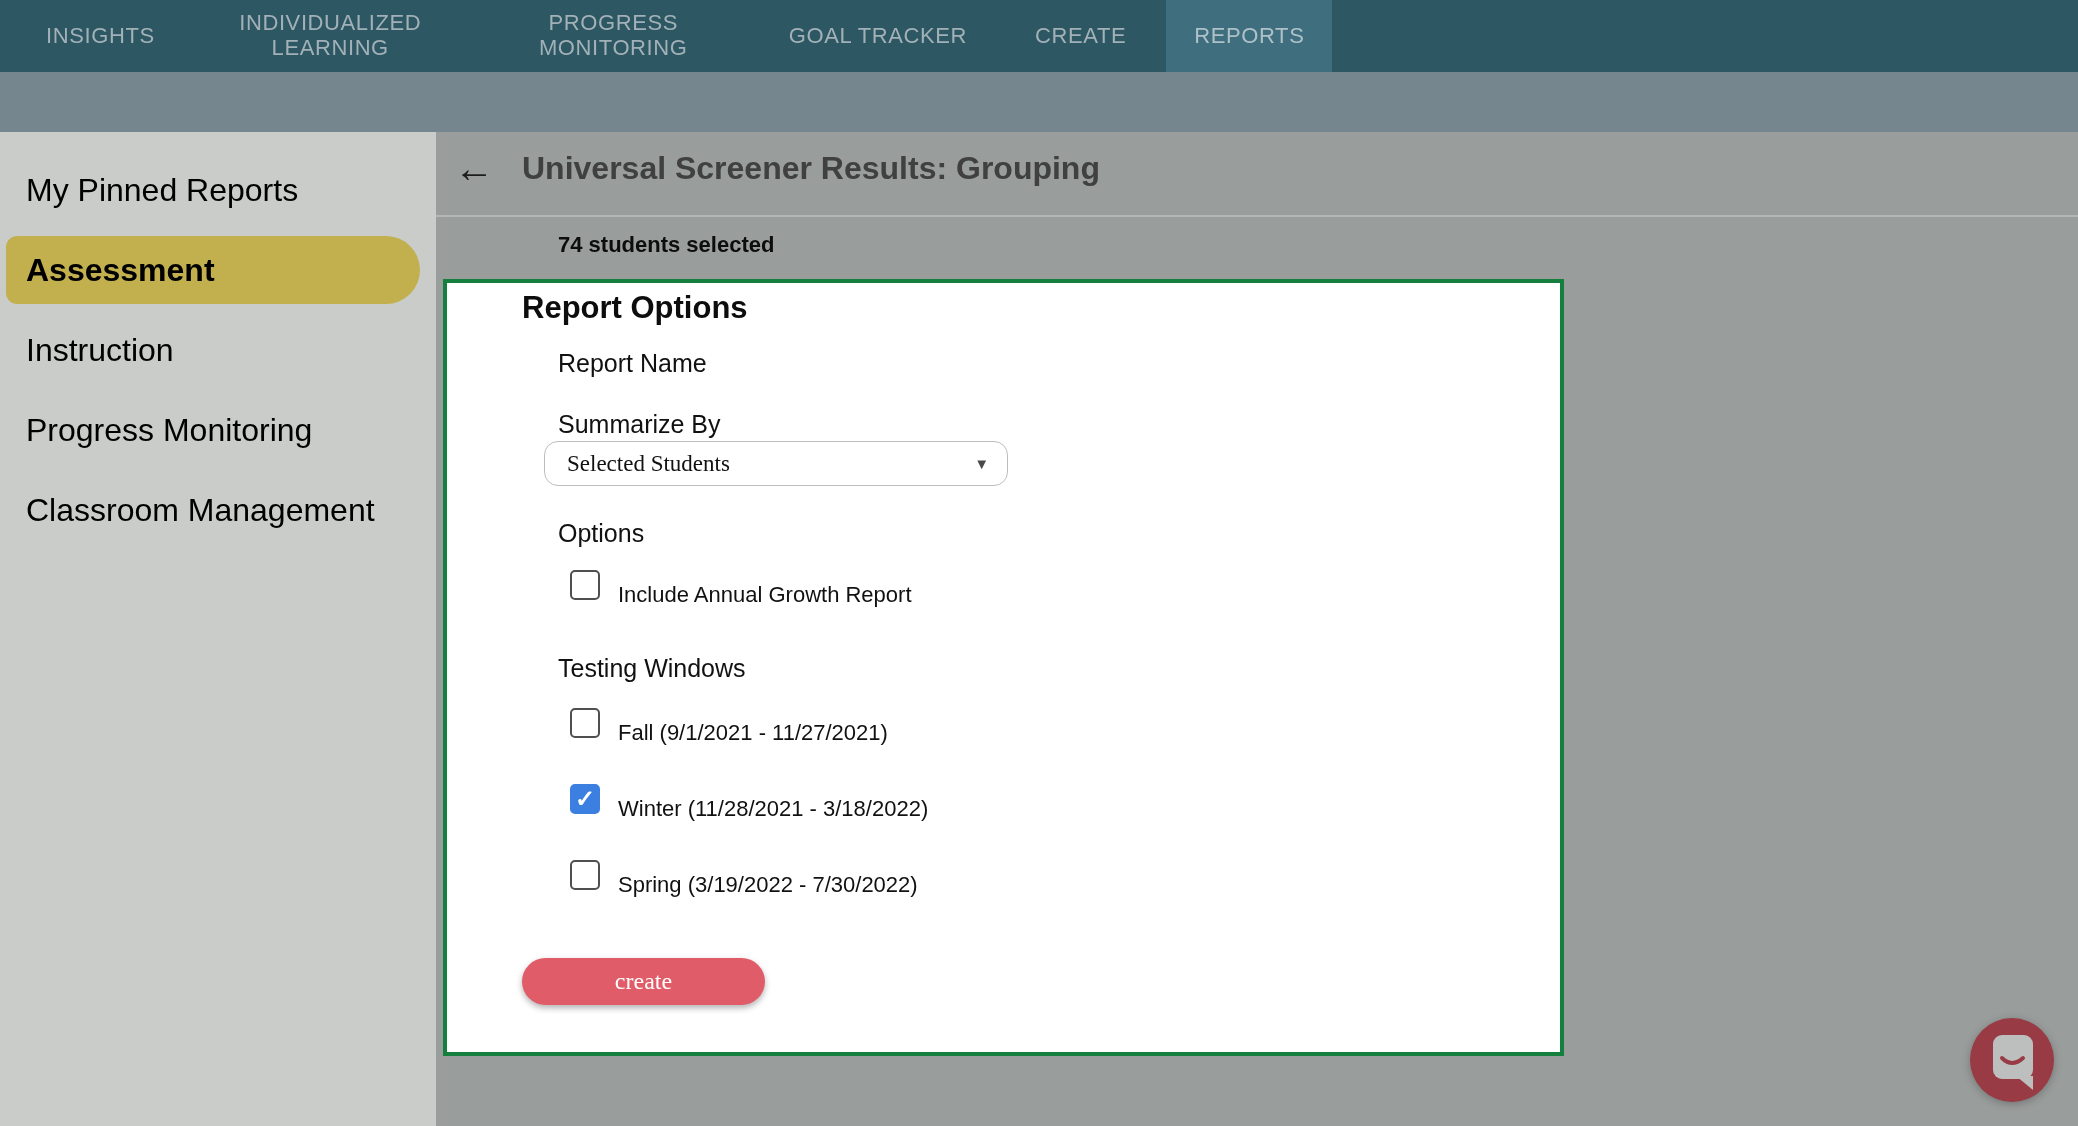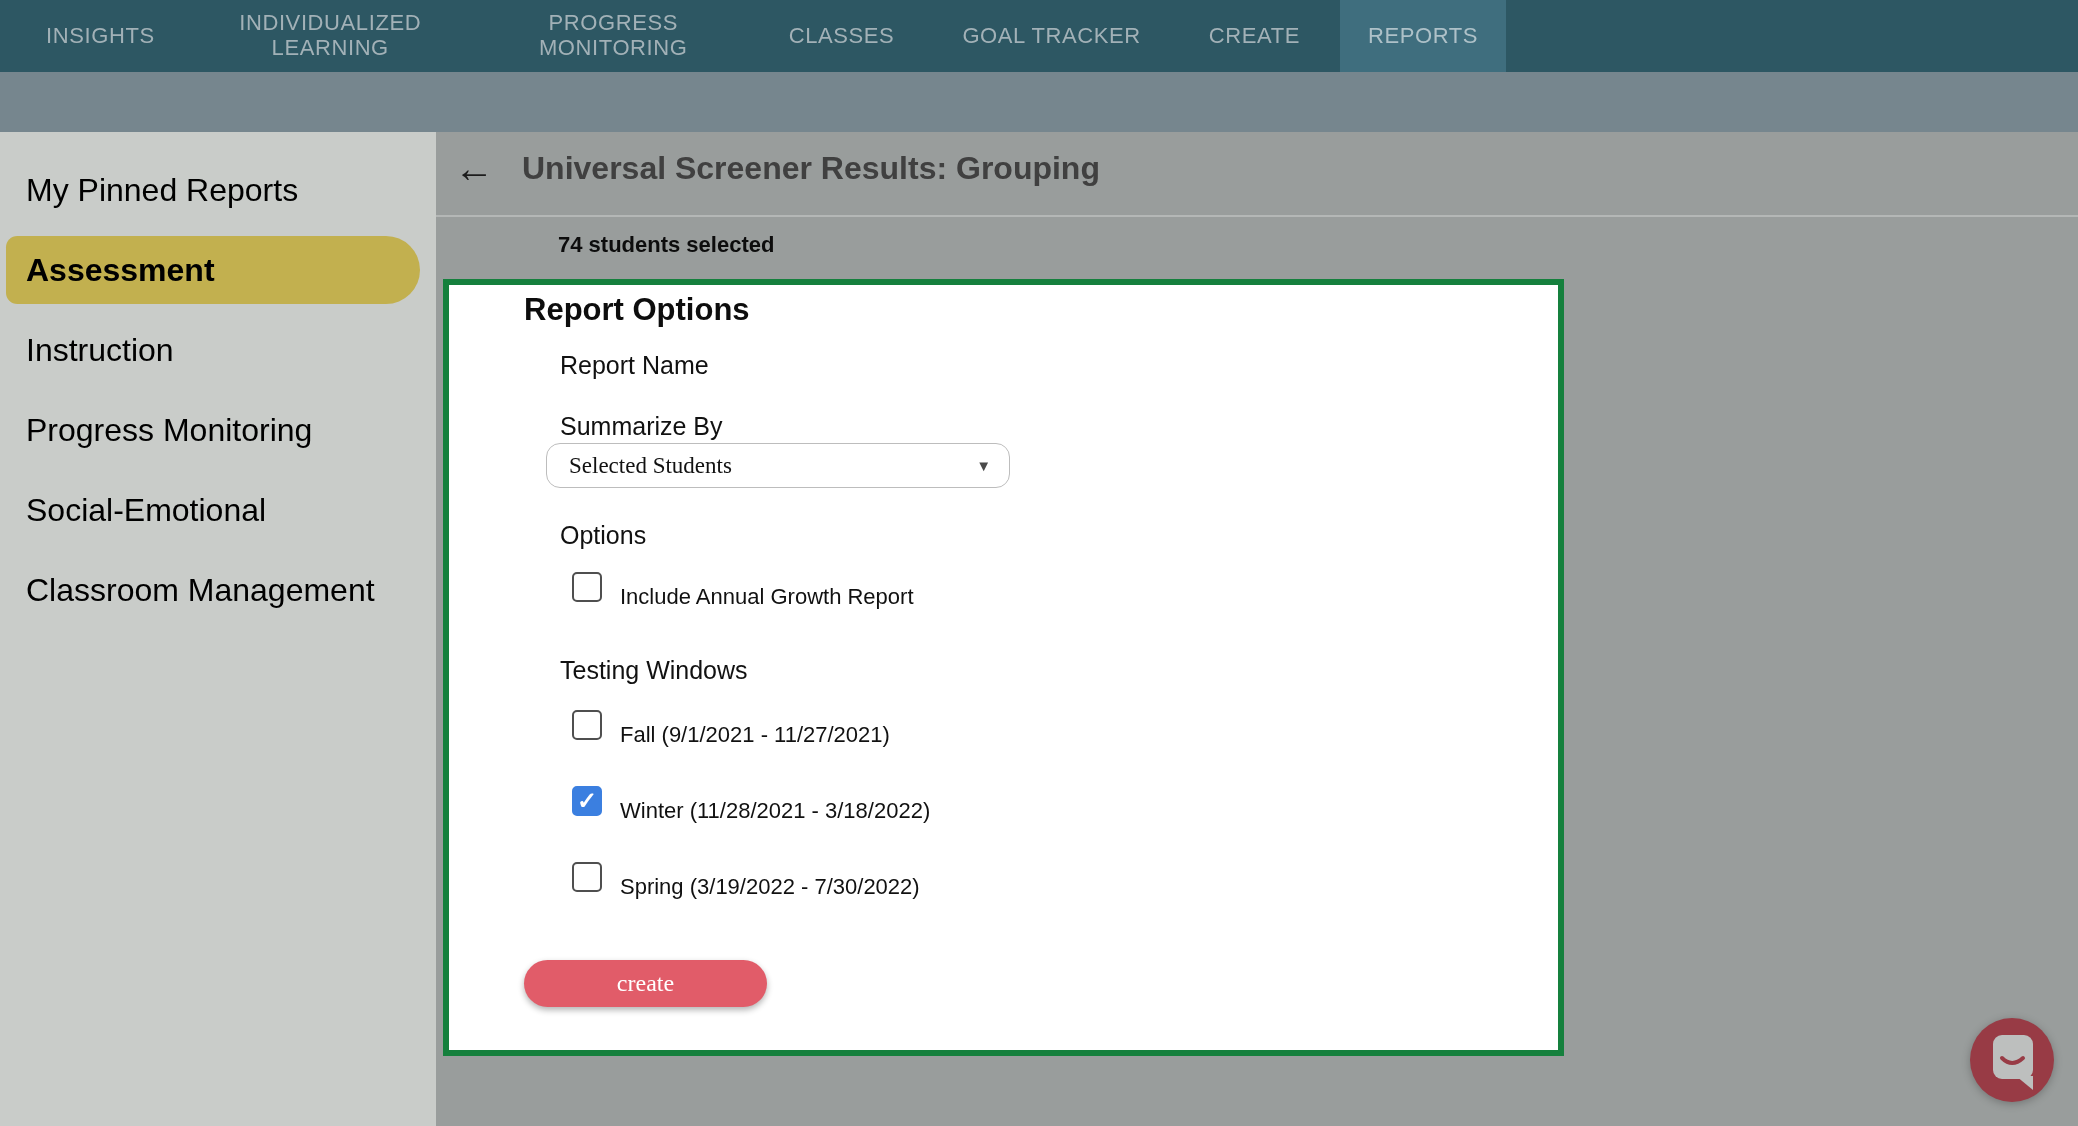--- a/index.html
+++ b/index.html
@@ -34,21 +34,21 @@
   
   .main-area { position:absolute; top:132px; left:436px; right:0; bottom:0; }
   .back-btn { position:absolute; top:146px; left:452px; width:44px; height:44px; border:none; background:transparent;
               font-size:40px; font-weight:600; color:#1C1C1C; cursor:pointer; line-height:44px; text-align:center; }
   .page-title { position:absolute; top:148px; left:522px; font-size:32px; font-weight:bold; color:#404040; line-height:40px; }
   .header-divider { position:absolute; top:215px; left:436px; right:0; height:2px; background:#B4B7B6; }
   .students-selected { position:absolute; top:232px; left:558px; font-size:22px; font-weight:bold; color:#0D0D0D; }
 
   
   .panel { position:absolute; top:279px; left:443px; width:1121px; height:777px; background:#FFFFFF;
-           border:6px solid #15803d; }
+           border:4px solid #15803d; }
   .panel-heading { margin:7px 0 0 75px; font-size:31px; font-weight:bold; color:#0D0D0D; }
   .field-label { display:block; margin-left:111px; font-size:25px; color:#111111; line-height:29px; }
   .lbl-report-name { margin-top:23px; }
   .lbl-summarize  { margin-top:32px; }
   .lbl-options    { margin-top:33px; }
   .lbl-testing    { margin-top:46px; }
   .text-input { display:block; margin:4px 0 0 97px; width:926px; height:50px; border:1px solid #C8C8C8;
                 border-radius:5px; background:#FFFFFF; font-family:"Liberation Sans", sans-serif;
                 font-size:21px; color:#1A1A1A; padding:0 20px; }
   .select-box { margin:2px 0 0 97px; width:464px; height:45px; border:1px solid #BDBDBD; border-radius:14px;
@@ -84,23 +84,20 @@
     <div class="nav-item">
         <span>INSIGHTS</span>
       </div>
     <div class="nav-item">
         <span>INDIVIDUALIZED LEARNING</span>
       </div>
     <div class="nav-item">
         <span>PROGRESS MONITORING</span>
       </div>
     <div class="nav-item">
-        <span>CLASSES</span>
-      </div>
-    <div class="nav-item">
         <span>GOAL TRACKER</span>
       </div>
     <div class="nav-item">
         <span>CREATE</span>
       </div>
     <div class="nav-item active">
         <span>REPORTS</span>
       </div>
   </nav>
 
@@ -128,21 +125,20 @@
     </span>
   </div>
 
   <div class="strip"></div>
 
   <aside class="sidebar">
     <div class="side-item">My Pinned Reports</div>
     <div class="side-item active">Assessment</div>
     <div class="side-item">Instruction</div>
     <div class="side-item">Progress Monitoring</div>
-    <div class="side-item">Social-Emotional</div>
     <div class="side-item">Classroom Management</div>
   </aside>
 
   <div class="main-area"></div>
 
   <button class="back-btn">
     <span>←</span>
   </button>
   <h1 class="page-title">Universal Screener Results: Grouping</h1>
   <div class="header-divider"></div>

